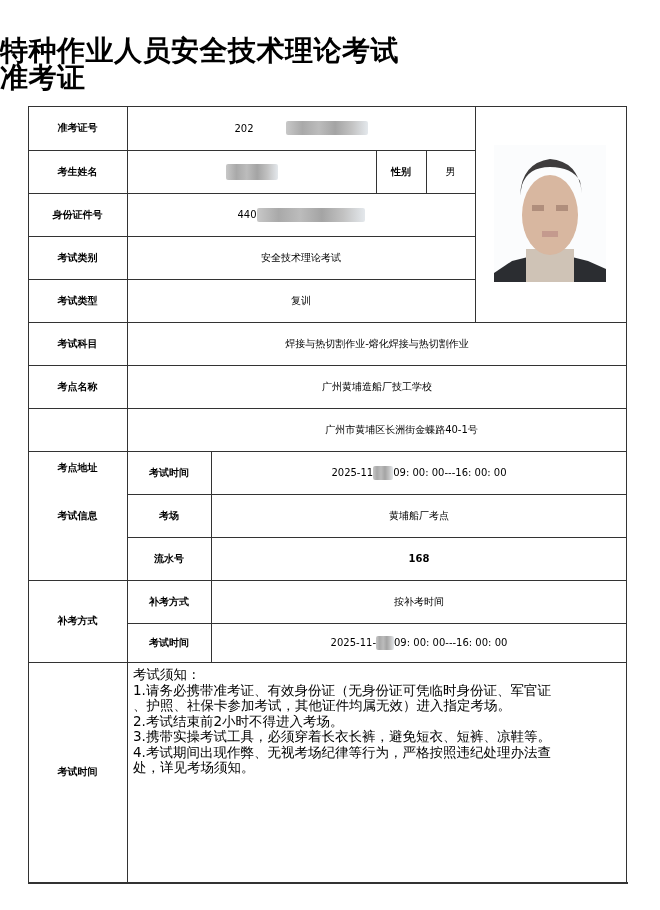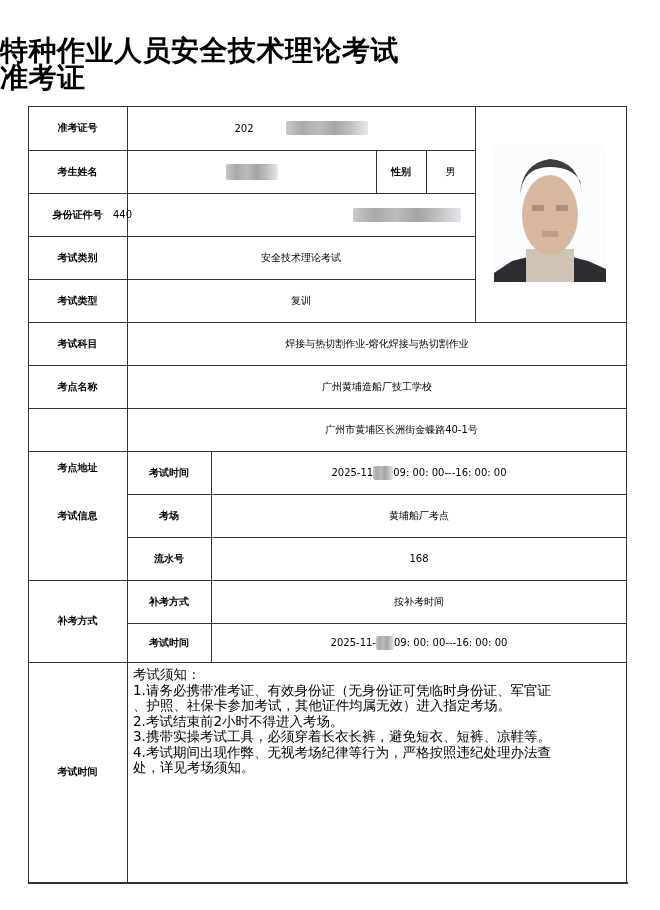--- a/index.html
+++ b/index.html
@@ -54,21 +54,21 @@
 </div>
 
 <div class="cell" style="left:28px;top:150px;width:99px;height:43px;">考生姓名</div>
 <div class="cell" style="left:127px;top:150px;width:249px;height:43px;">
   <span class="blur" style="width:52px;height:16px;"></span>
 </div>
 <div class="cell" style="left:376px;top:150px;width:50px;height:43px;">性别</div>
 <div class="cell" style="left:426px;top:150px;width:49px;height:43px;font-weight:normal;">男</div>
 
 <div class="cell" style="left:28px;top:193px;width:99px;height:43px;">身份证件号</div>
-<div class="cell" style="left:113px;top:193px;width:348px;height:43px;justify-content:space-between;">
+<div class="cell" style="left:127px;top:193px;width:348px;height:43px;">
   <span style="font-weight:normal;">440</span>
     <span class="blur" style="width:108px;"></span>
 </div>
 
 <div class="cell" style="left:28px;top:236px;width:99px;height:43px;">考试类别</div>
 <div class="cell" style="left:127px;top:236px;width:348px;height:43px;font-weight:normal;">安全技术理论考试</div>
 
 <div class="cell" style="left:28px;top:279px;width:99px;height:43px;">考试类型</div>
 <div class="cell" style="left:127px;top:279px;width:348px;height:43px;font-weight:normal;">复训</div>
 
@@ -97,21 +97,21 @@
 <div class="cell" style="left:28px;top:451px;width:99px;height:129px;">考试信息</div>
 <div class="cell" style="left:127px;top:451px;width:84px;height:43px;">考试时间</div>
 <div class="cell" style="left:211px;top:451px;width:416px;height:43px;font-weight:normal;">
   <span>2025-11</span>
     <span class="blur" style="width:20px;"></span>
     <span>09: 00: 00---16: 00: 00</span>
 </div>
 <div class="cell" style="left:127px;top:494px;width:84px;height:43px;">考场</div>
 <div class="cell" style="left:211px;top:494px;width:416px;height:43px;font-weight:normal;">黄埔船厂考点</div>
 <div class="cell" style="left:127px;top:537px;width:84px;height:43px;">流水号</div>
-<div class="cell" style="left:211px;top:537px;width:416px;height:43px;font-weight:normal;">168</div>
+<div class="cell" style="left:211px;top:537px;width:416px;height:43px;font-weight:bold;">168</div>
 
 <div class="cell" style="left:28px;top:580px;width:99px;height:82px;">补考方式</div>
 <div class="cell" style="left:127px;top:580px;width:84px;height:43px;">补考方式</div>
 <div class="cell" style="left:211px;top:580px;width:416px;height:43px;font-weight:normal;">按补考时间</div>
 <div class="cell" style="left:127px;top:623px;width:84px;height:39px;">考试时间</div>
 <div class="cell" style="left:211px;top:623px;width:416px;height:39px;font-weight:normal;">
   <span>2025-11-</span>
     <span class="blur" style="width:18px;"></span>
     <span>09: 00: 00---16: 00: 00</span>
 </div>

